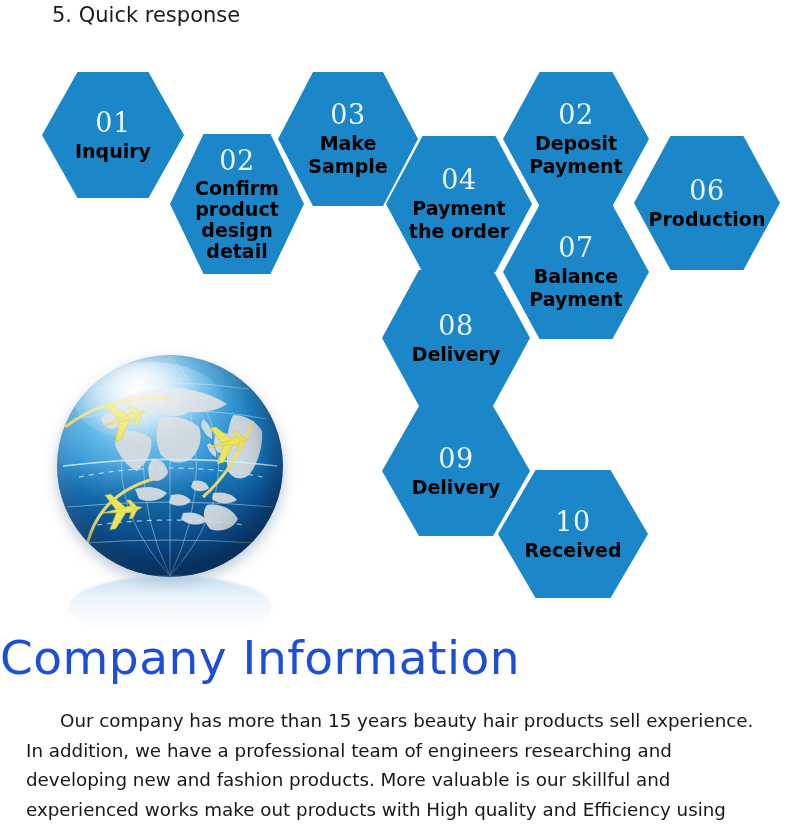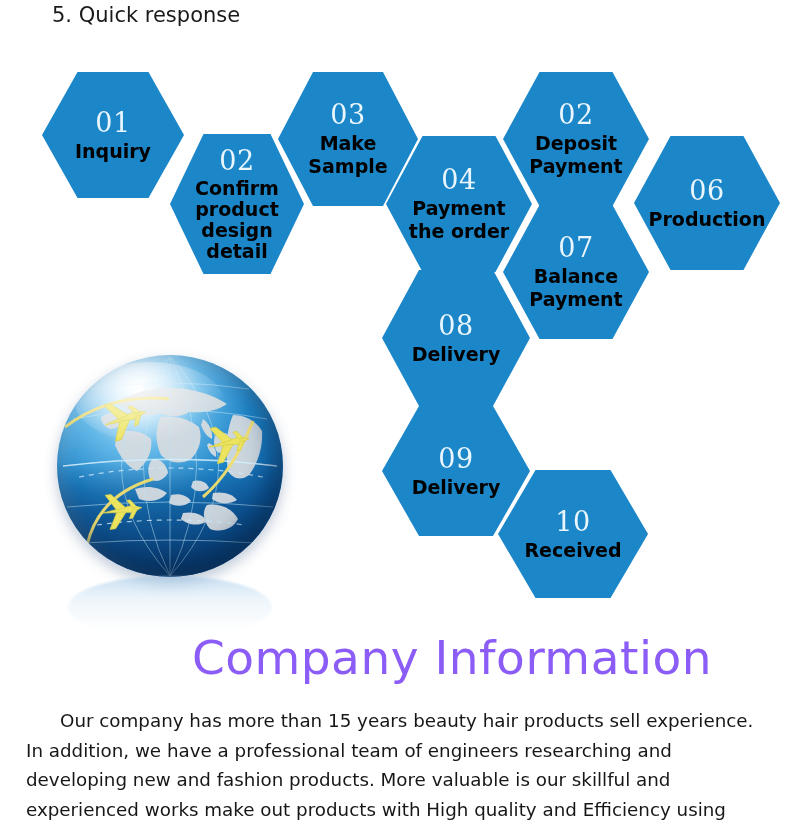--- a/index.html
+++ b/index.html
@@ -89,27 +89,27 @@
   .reflection{
     position:absolute;left:16px;top:224px;width:204px;height:62px;
     border-radius:50%;
     background:linear-gradient(to bottom, rgba(150,195,230,.50) 0%, rgba(190,218,240,.26) 38%, rgba(255,255,255,0) 88%);
     filter:blur(1px);
   }
 
   
   .company-title{
     position:absolute;left:0;top:630px;width:712px;
-    text-align:right;
+    text-align:left;
     font-family:"DejaVu Sans","Liberation Sans",sans-serif;
     font-weight:400;
     font-size:47px;
     line-height:56px;
     letter-spacing:0.5px;
-    color:#8b5cf6;
+    color:#1d4ed8;
   }
   .company-body{
     position:absolute;left:26px;top:706px;width:744px;
     font-family:"DejaVu Sans","Liberation Sans",sans-serif;
     font-size:18.3px;
     line-height:29.5px;
     color:#171717;
     text-indent:34px;
     text-align:left;
   }

